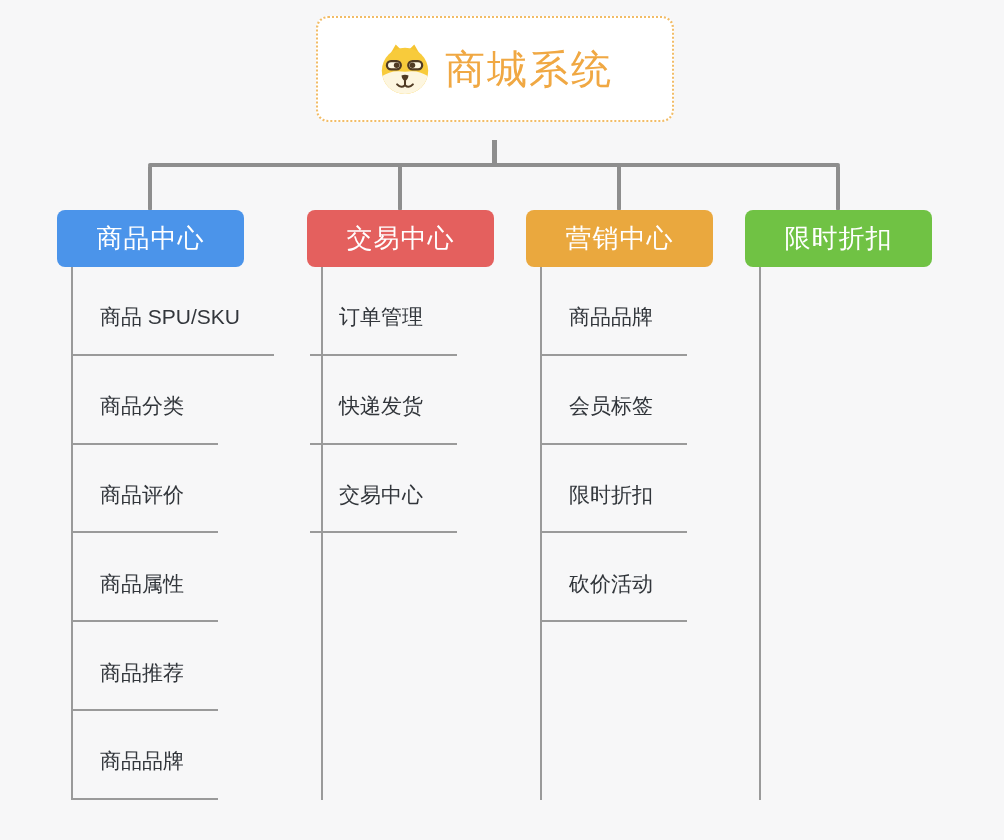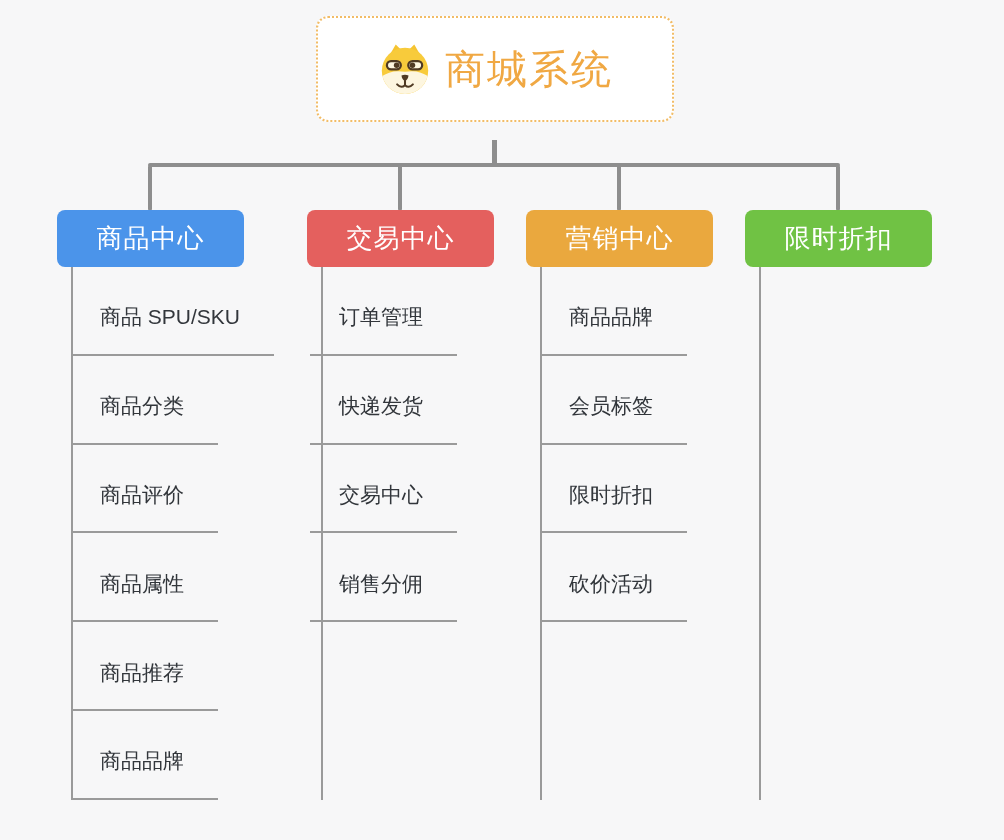--- a/index.html
+++ b/index.html
@@ -118,21 +118,20 @@
     <div class="item">商品评价</div>
     <div class="item">商品属性</div>
     <div class="item">商品推荐</div>
     <div class="item">商品品牌</div>
   </div>
 
   <div class="items it1">
     <div class="item">订单管理</div>
     <div class="item">快递发货</div>
     <div class="item">交易中心</div>
-    <div class="item">销售分佣</div>
   </div>
 
   <div class="items it2">
     <div class="item">商品品牌</div>
     <div class="item">会员标签</div>
     <div class="item">限时折扣</div>
     <div class="item">砍价活动</div>
   </div>
 
 

